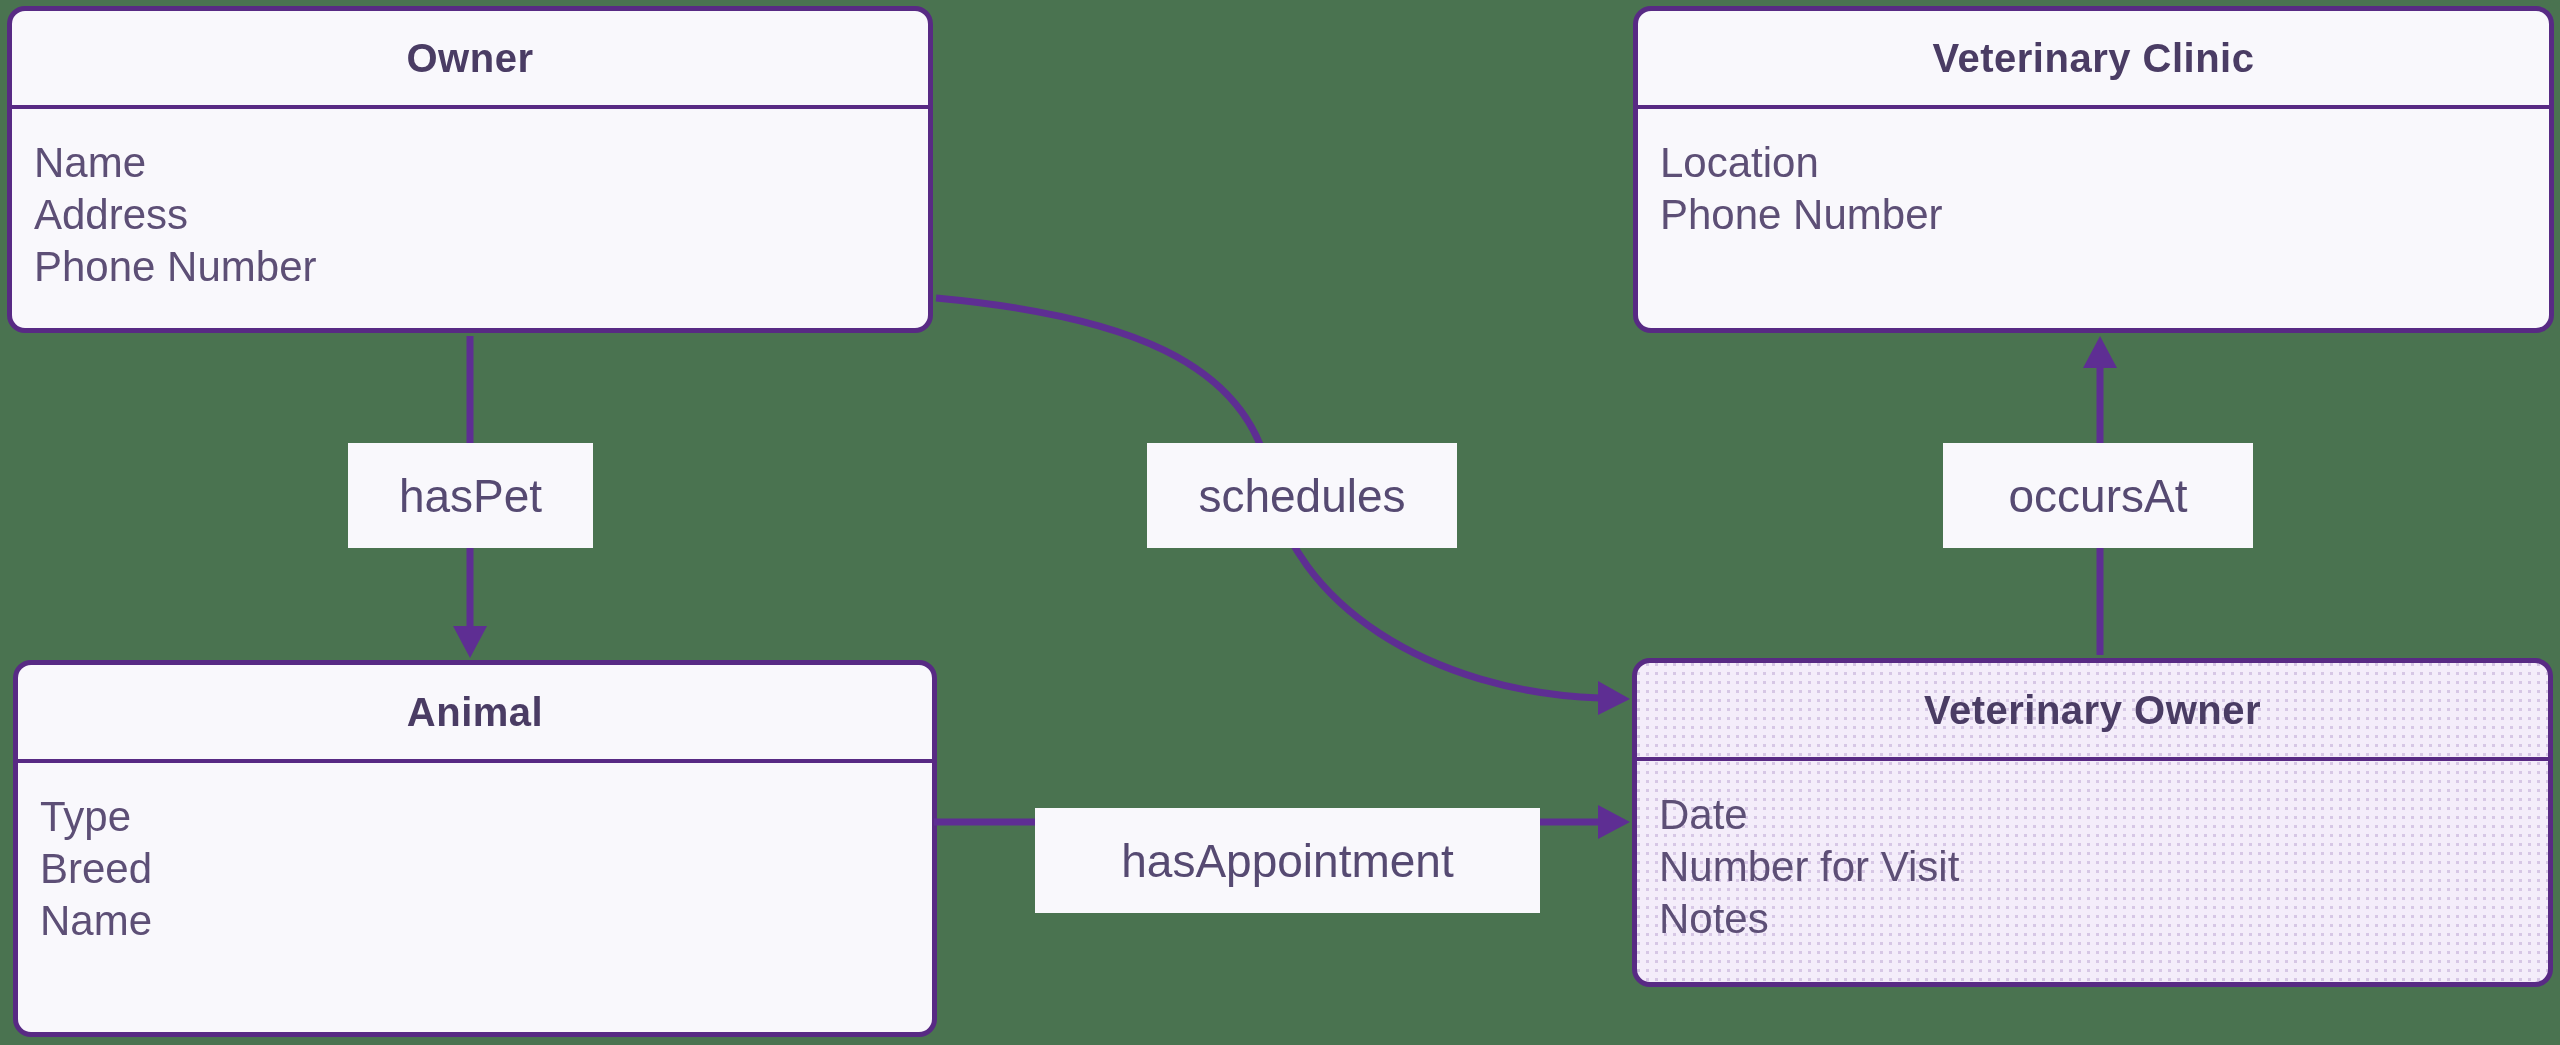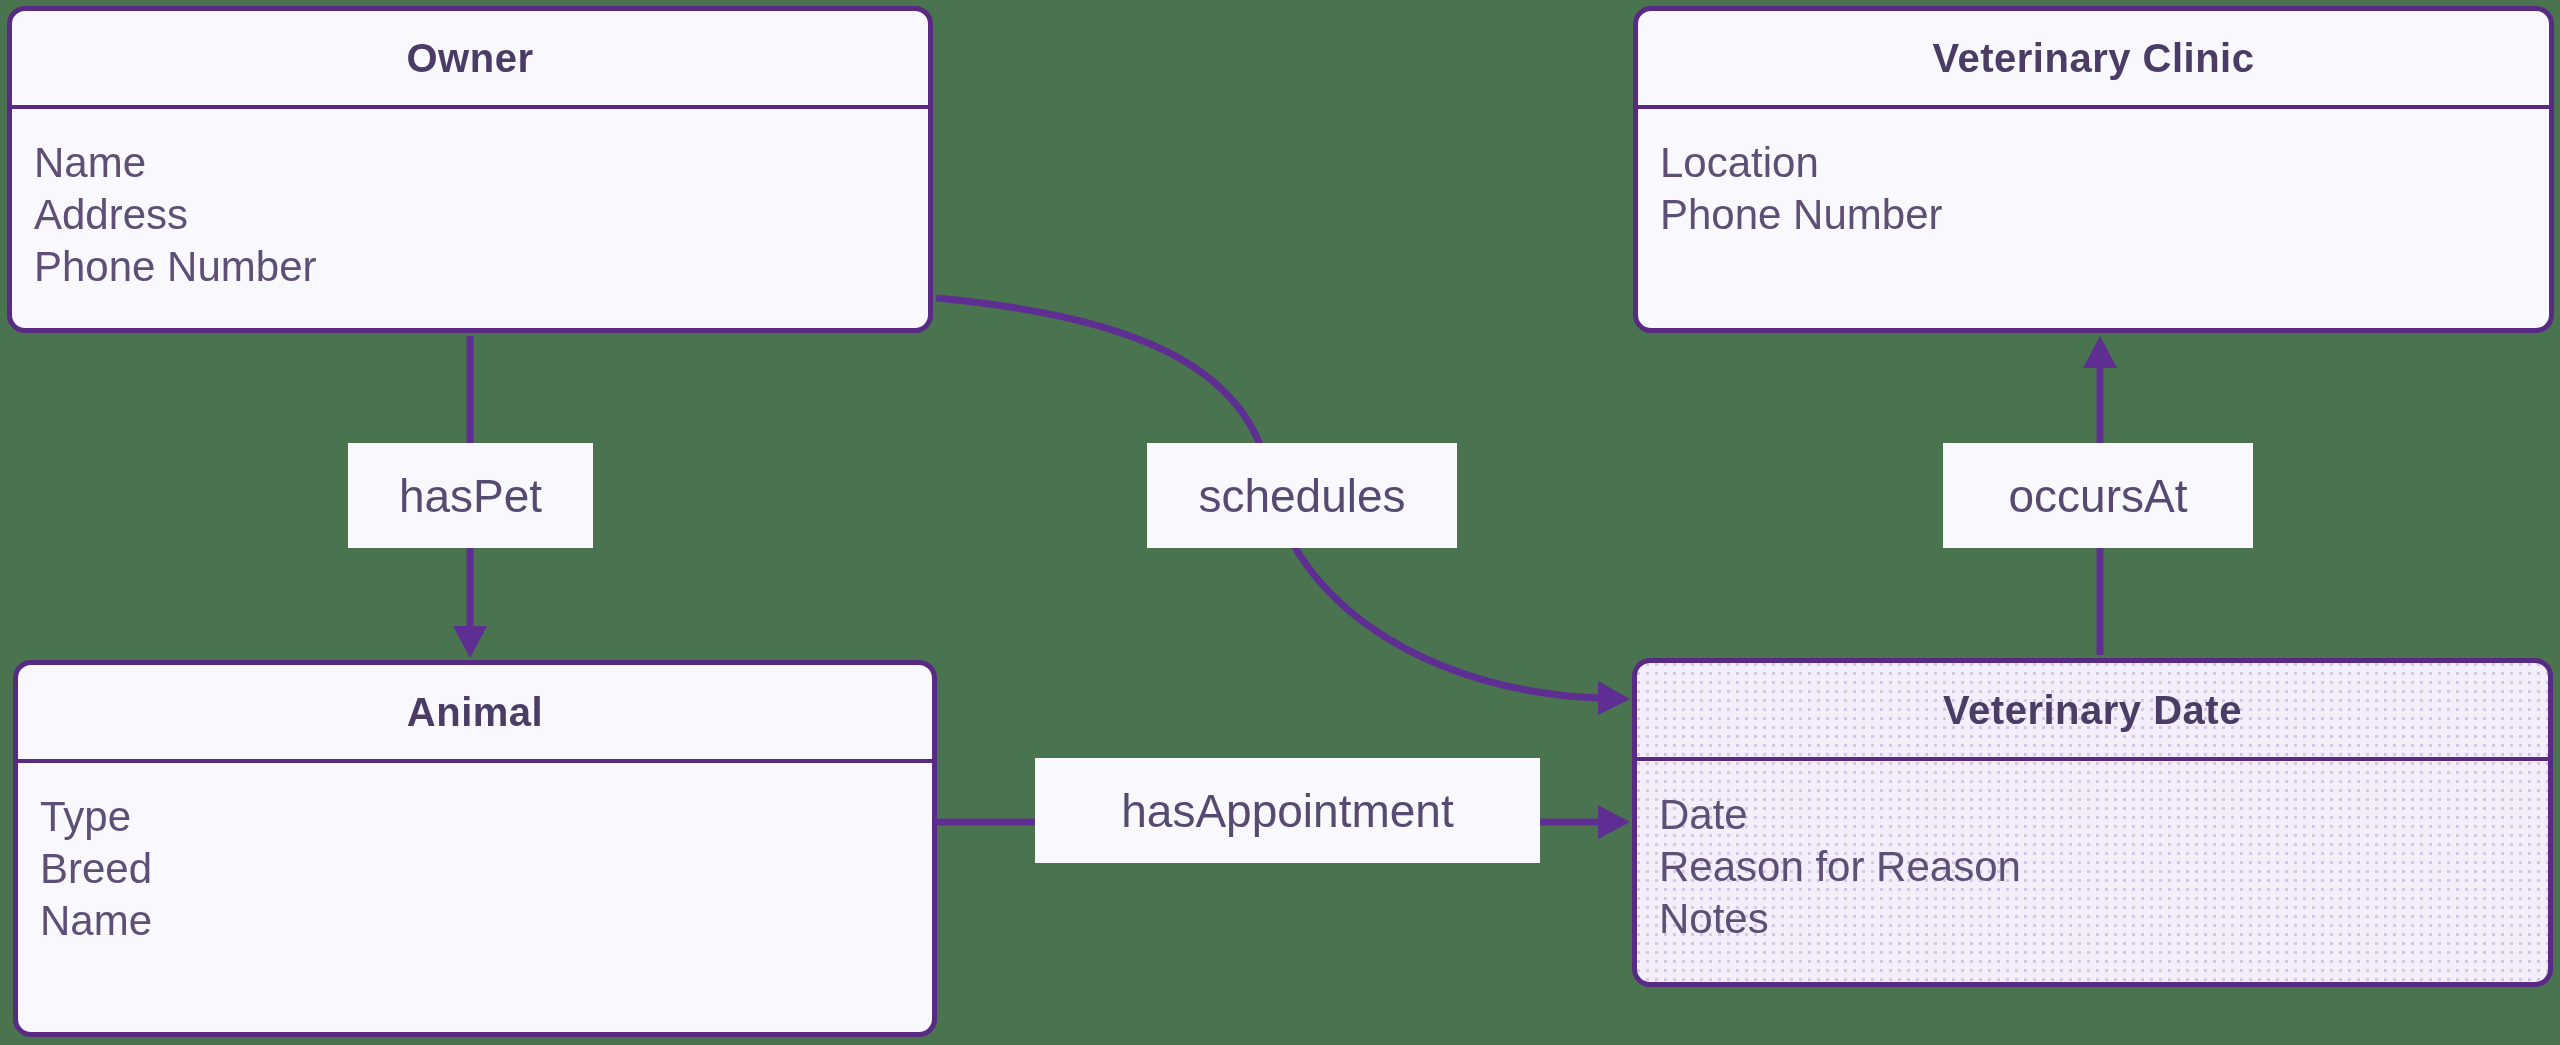--- a/index.html
+++ b/index.html
@@ -70,21 +70,21 @@
     position: absolute;
     background: var(--label_bg);
     display: flex; align-items: center; justify-content: center;
     font-size: 46px;
     color: var(--label_text);
     white-space: nowrap;
   }
   .l-haspet          { left: 348px;  top: 443px; width: 245px; height: 105px; }
   .l-schedules       { left: 1131px; top: 443px; width: 310px; height: 105px; margin-left: 16px; }
   .l-occursat        { left: 1943px; top: 443px; width: 310px; height: 105px; }
-  .l-hasappointment  { left: 1035px; top: 758px; width: 505px; height: 105px; }
+  .l-hasappointment  { left: 1035px; top: 808px; width: 505px; height: 105px; }
 </style>
 </head>
 <body>
 
 <div class="canvas">
 
   <div class="entity e-owner">
     <div class="entity-header">
       <span class="entity-title">Owner</span>
     </div>
@@ -111,25 +111,25 @@
     </div>
     <div class="entity-attrs">
       <div class="attr">Type</div>
       <div class="attr">Breed</div>
       <div class="attr">Name</div>
     </div>
   </div>
 
   <div class="entity e-visit dotted">
     <div class="entity-header">
-      <span class="entity-title">Veterinary Date</span>
+      <span class="entity-title">Veterinary Owner</span>
     </div>
     <div class="entity-attrs">
       <div class="attr">Date</div>
-      <div class="attr">Reason for Reason</div>
+      <div class="attr">Number for Visit</div>
       <div class="attr">Notes</div>
     </div>
   </div>
 
   <svg class="edges" viewBox="0 0 2560 1045">
     <g>
       <path d="M470,336 L470,628"></path>
       <polygon points="453,626 487,626 470,658"></polygon>
     </g>
     <g>

